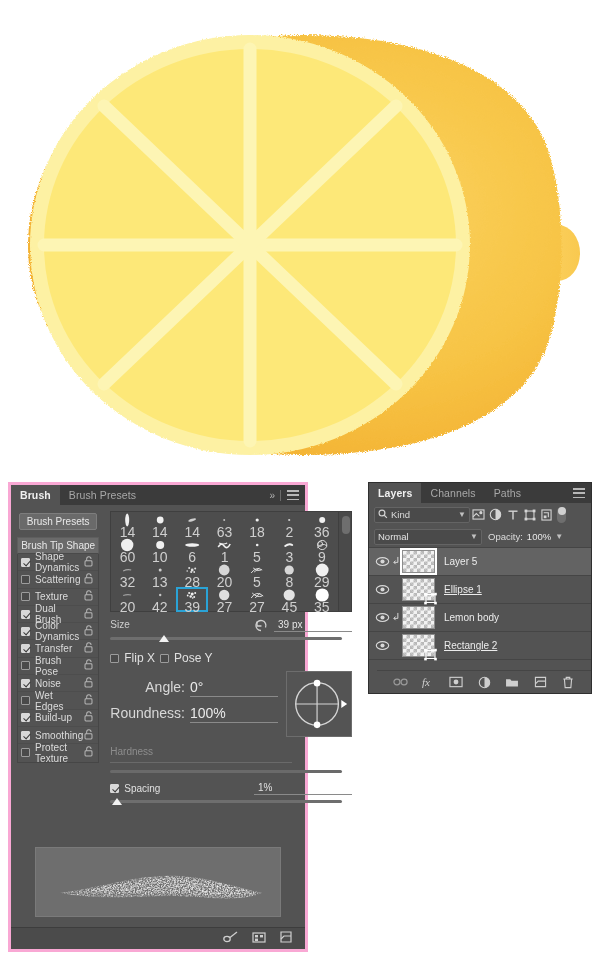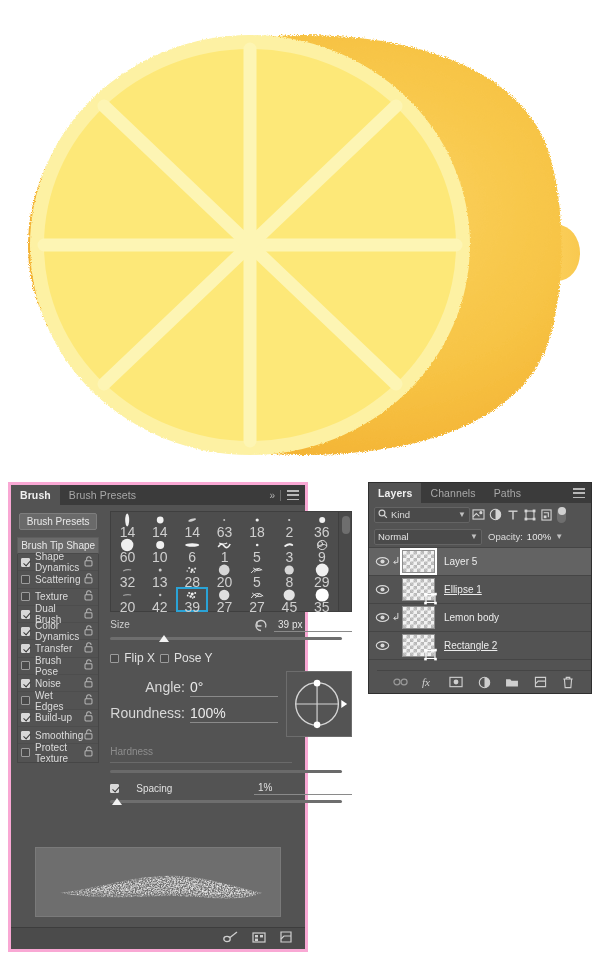--- a/index.html
+++ b/index.html
@@ -586,21 +586,21 @@
             </svg>
           </div>
         </div>
 
         <div class="hard-label">Hardness</div>
         <div class="hard-line"></div>
         <div class="hard-track"></div>
 
         <div class="spacing-row">
           <span class="cb on" id="cb-spacing"></span>
-          <span style="padding-left:17px">Spacing</span>
+          <span style="padding-left:5px">Spacing</span>
           <span class="spacing-val">1%</span>
         </div>
         <div class="slider">
           <div class="track"></div>
           <div class="knob" id="spacing-knob" style="left: 2.1px;"></div>
         </div>
 
       </div>
     </div>
 

